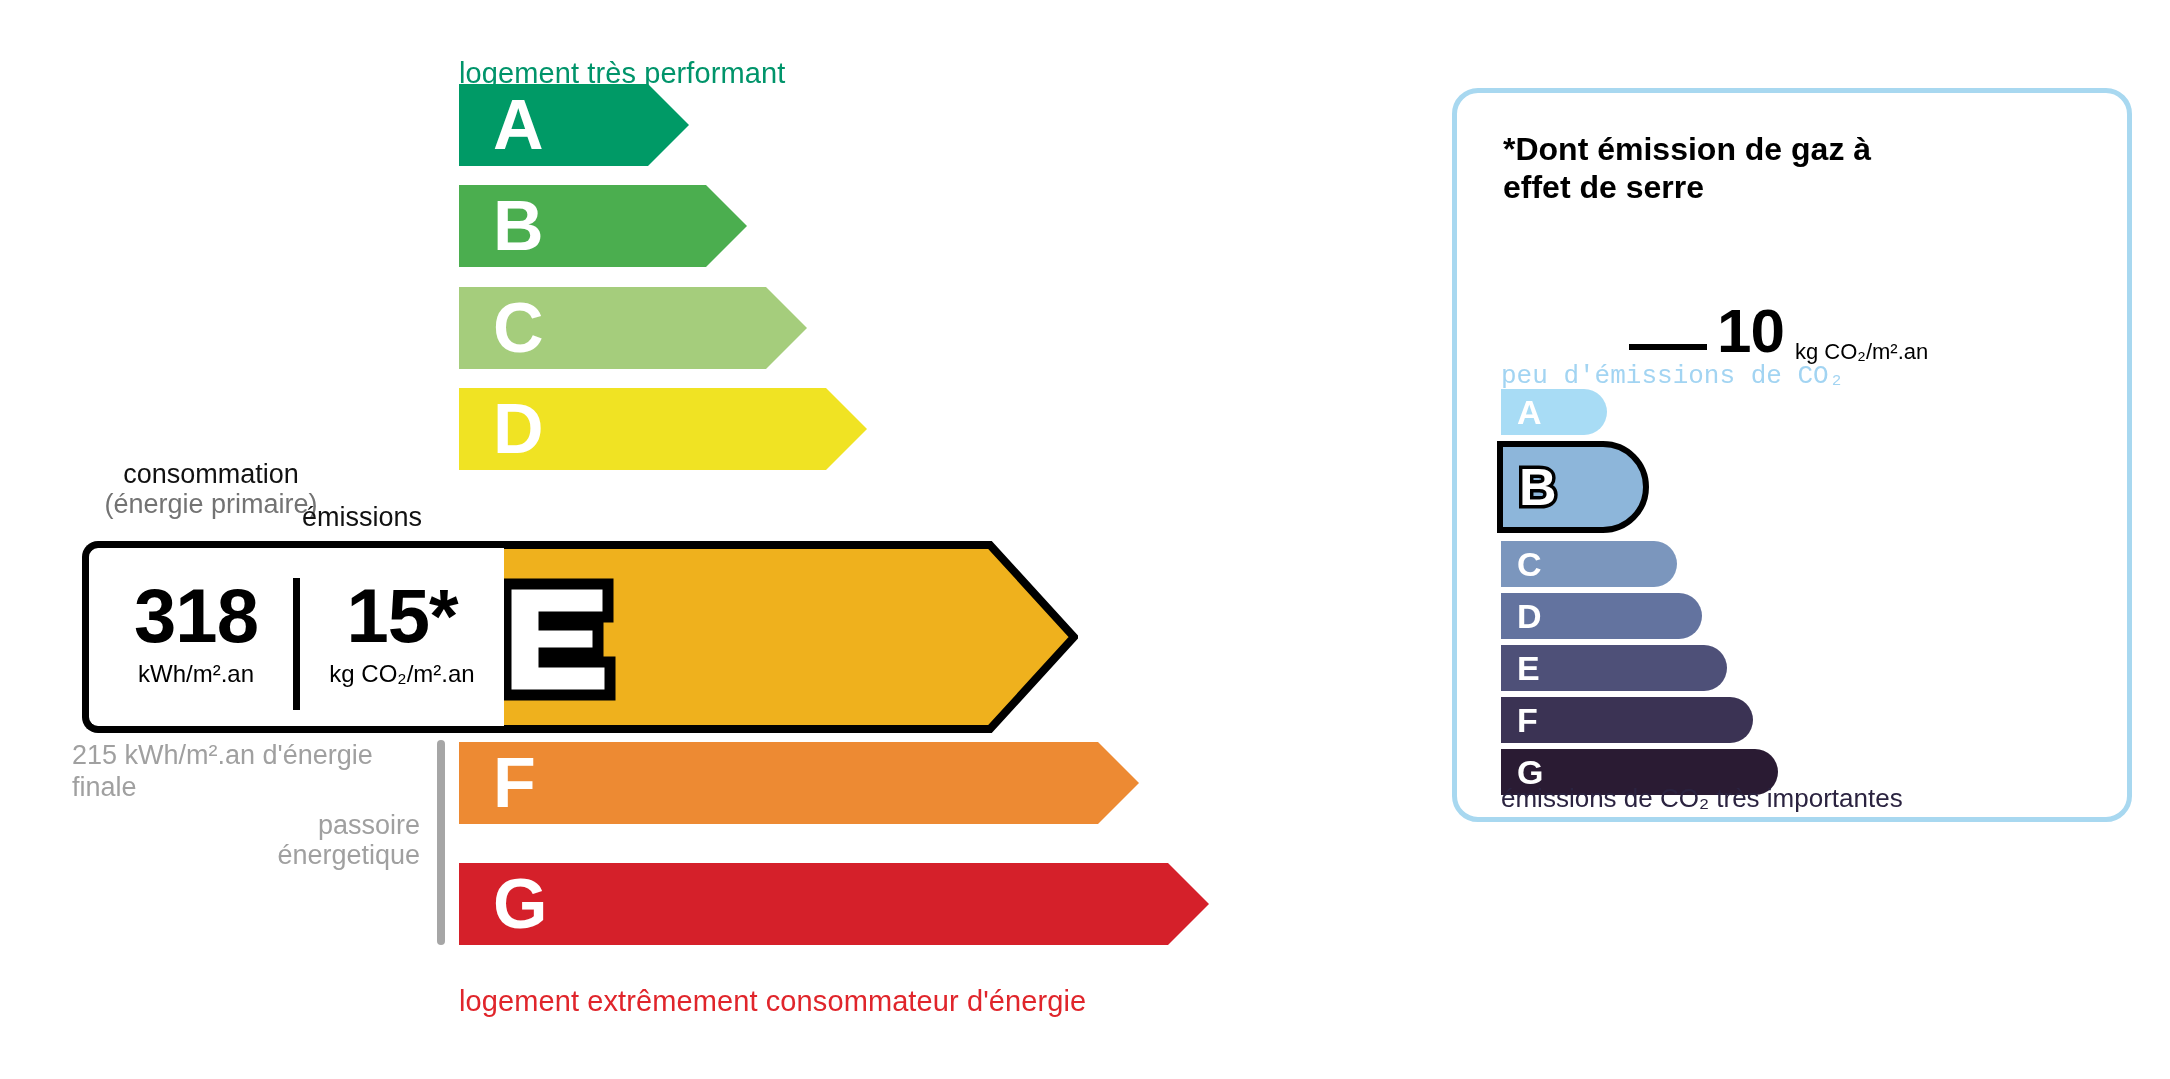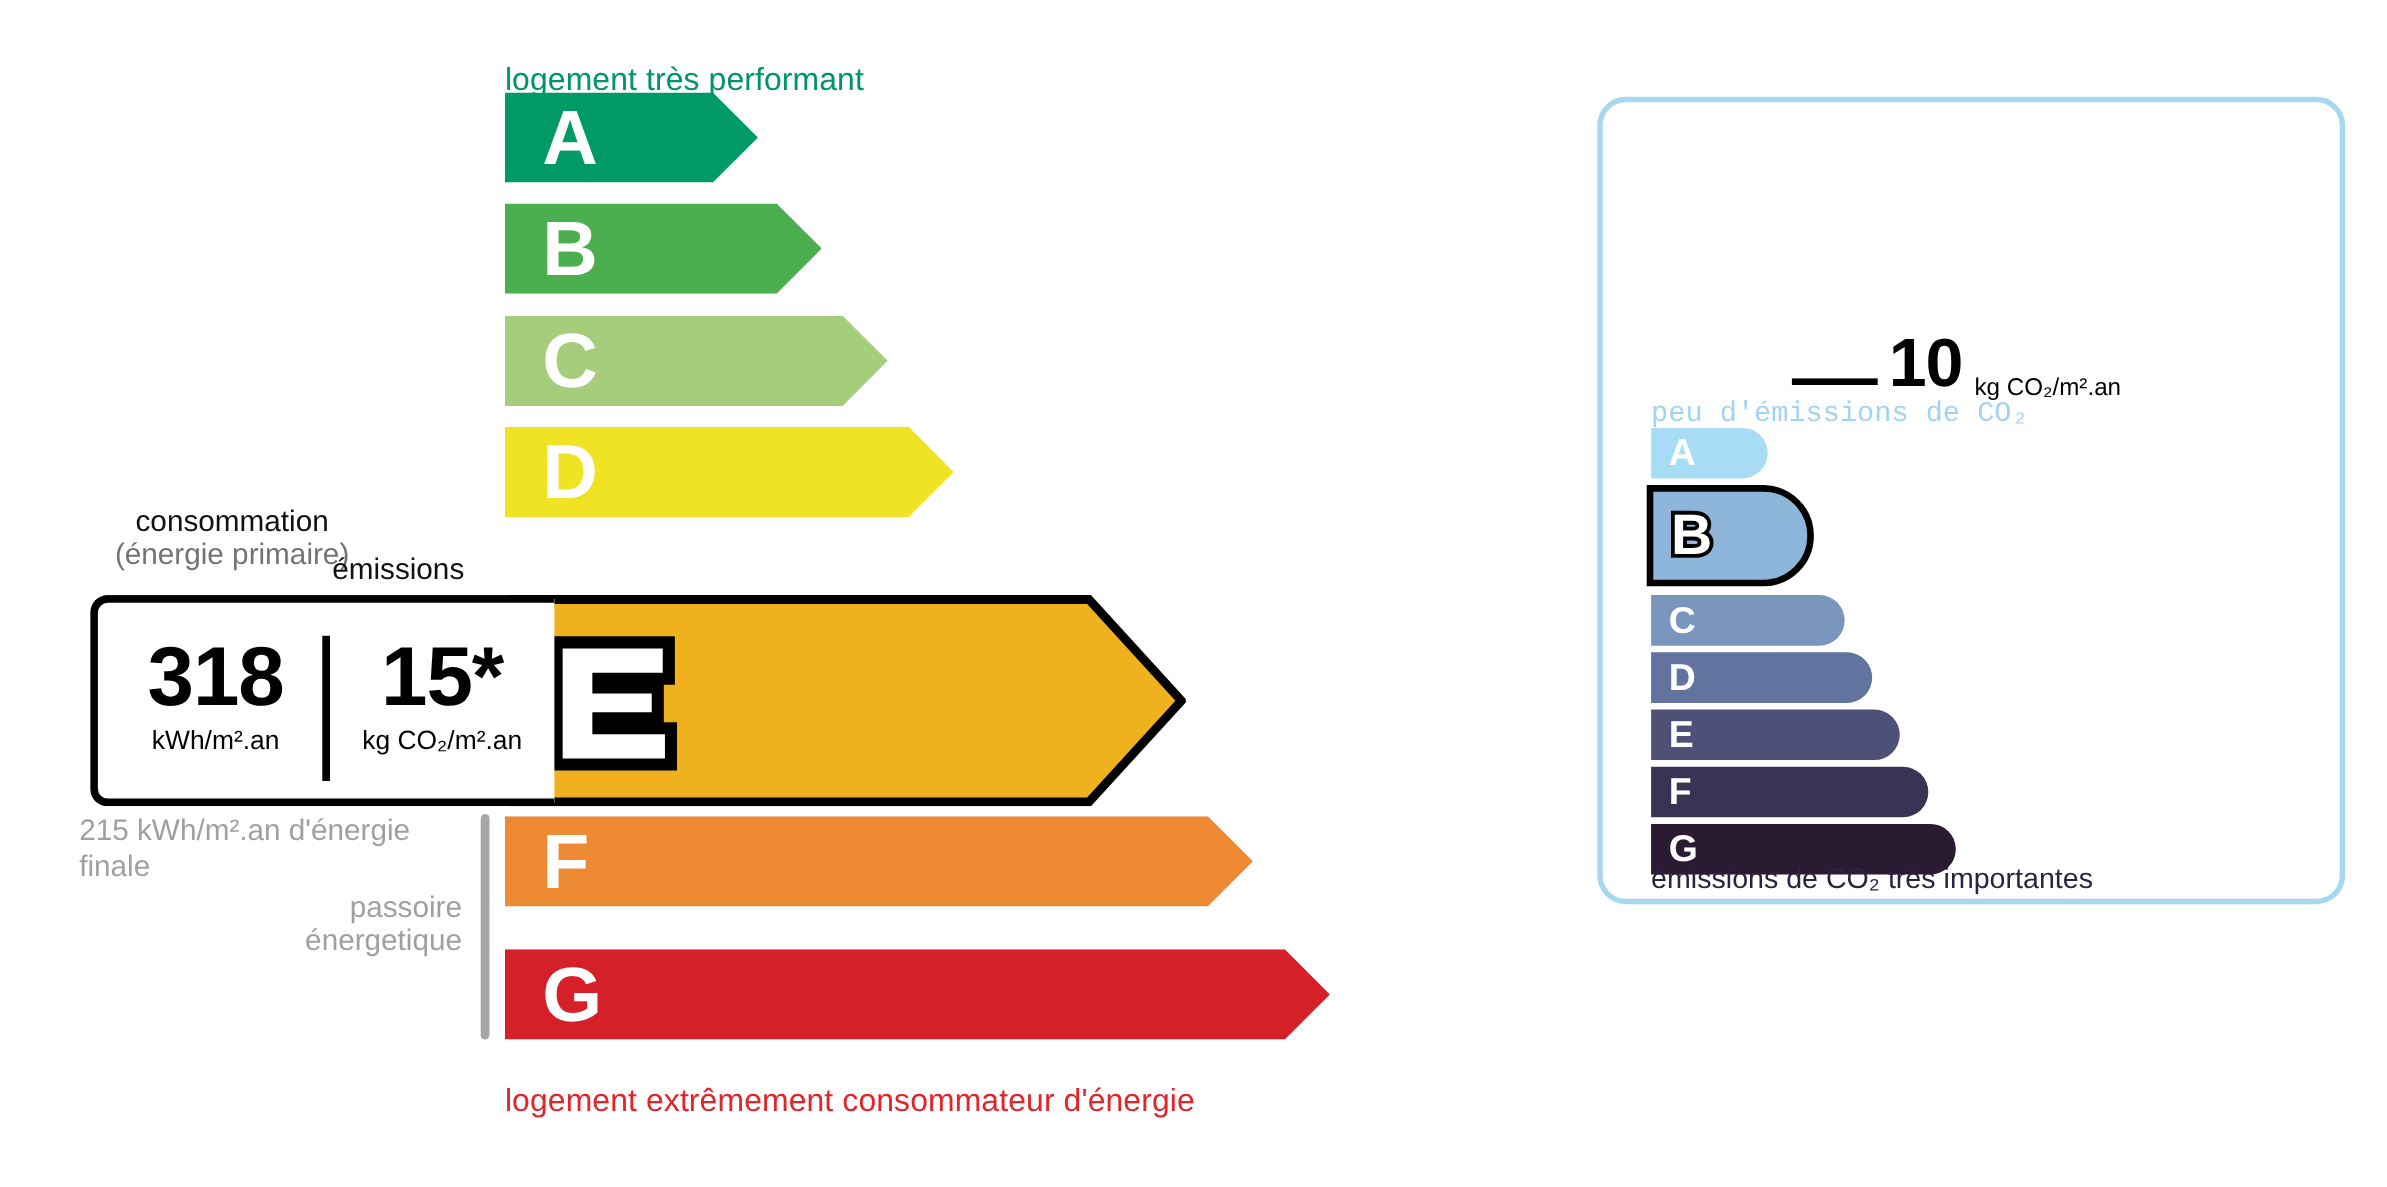--- a/index.html
+++ b/index.html
@@ -210,20 +210,21 @@
         </div>
       </div>
     </div>
 
     <div class="final-energy">215 kWh/m².an d'énergie finale</div>
 
     <div class="bottom-caption">logement extrêmement consommateur d'énergie</div>
   </div>
 
   <div class="co2-card">
+    <div class="co2-title">*Dont émission de gaz à effet de serre</div>
     <div class="co2-top-label">peu d'émissions de CO₂</div>
 
     <div class="co2-bar" style="top:296px;height:46px;width:106px;background:#a8dcf5;">
       <span class="cl">A</span>
     </div>
 
     <div class="co2-sel-wrap" style="top:348px;height:92px;width:152px;">
       <div class="co2-sel">
         <span class="cl">B</span>
       </div>

